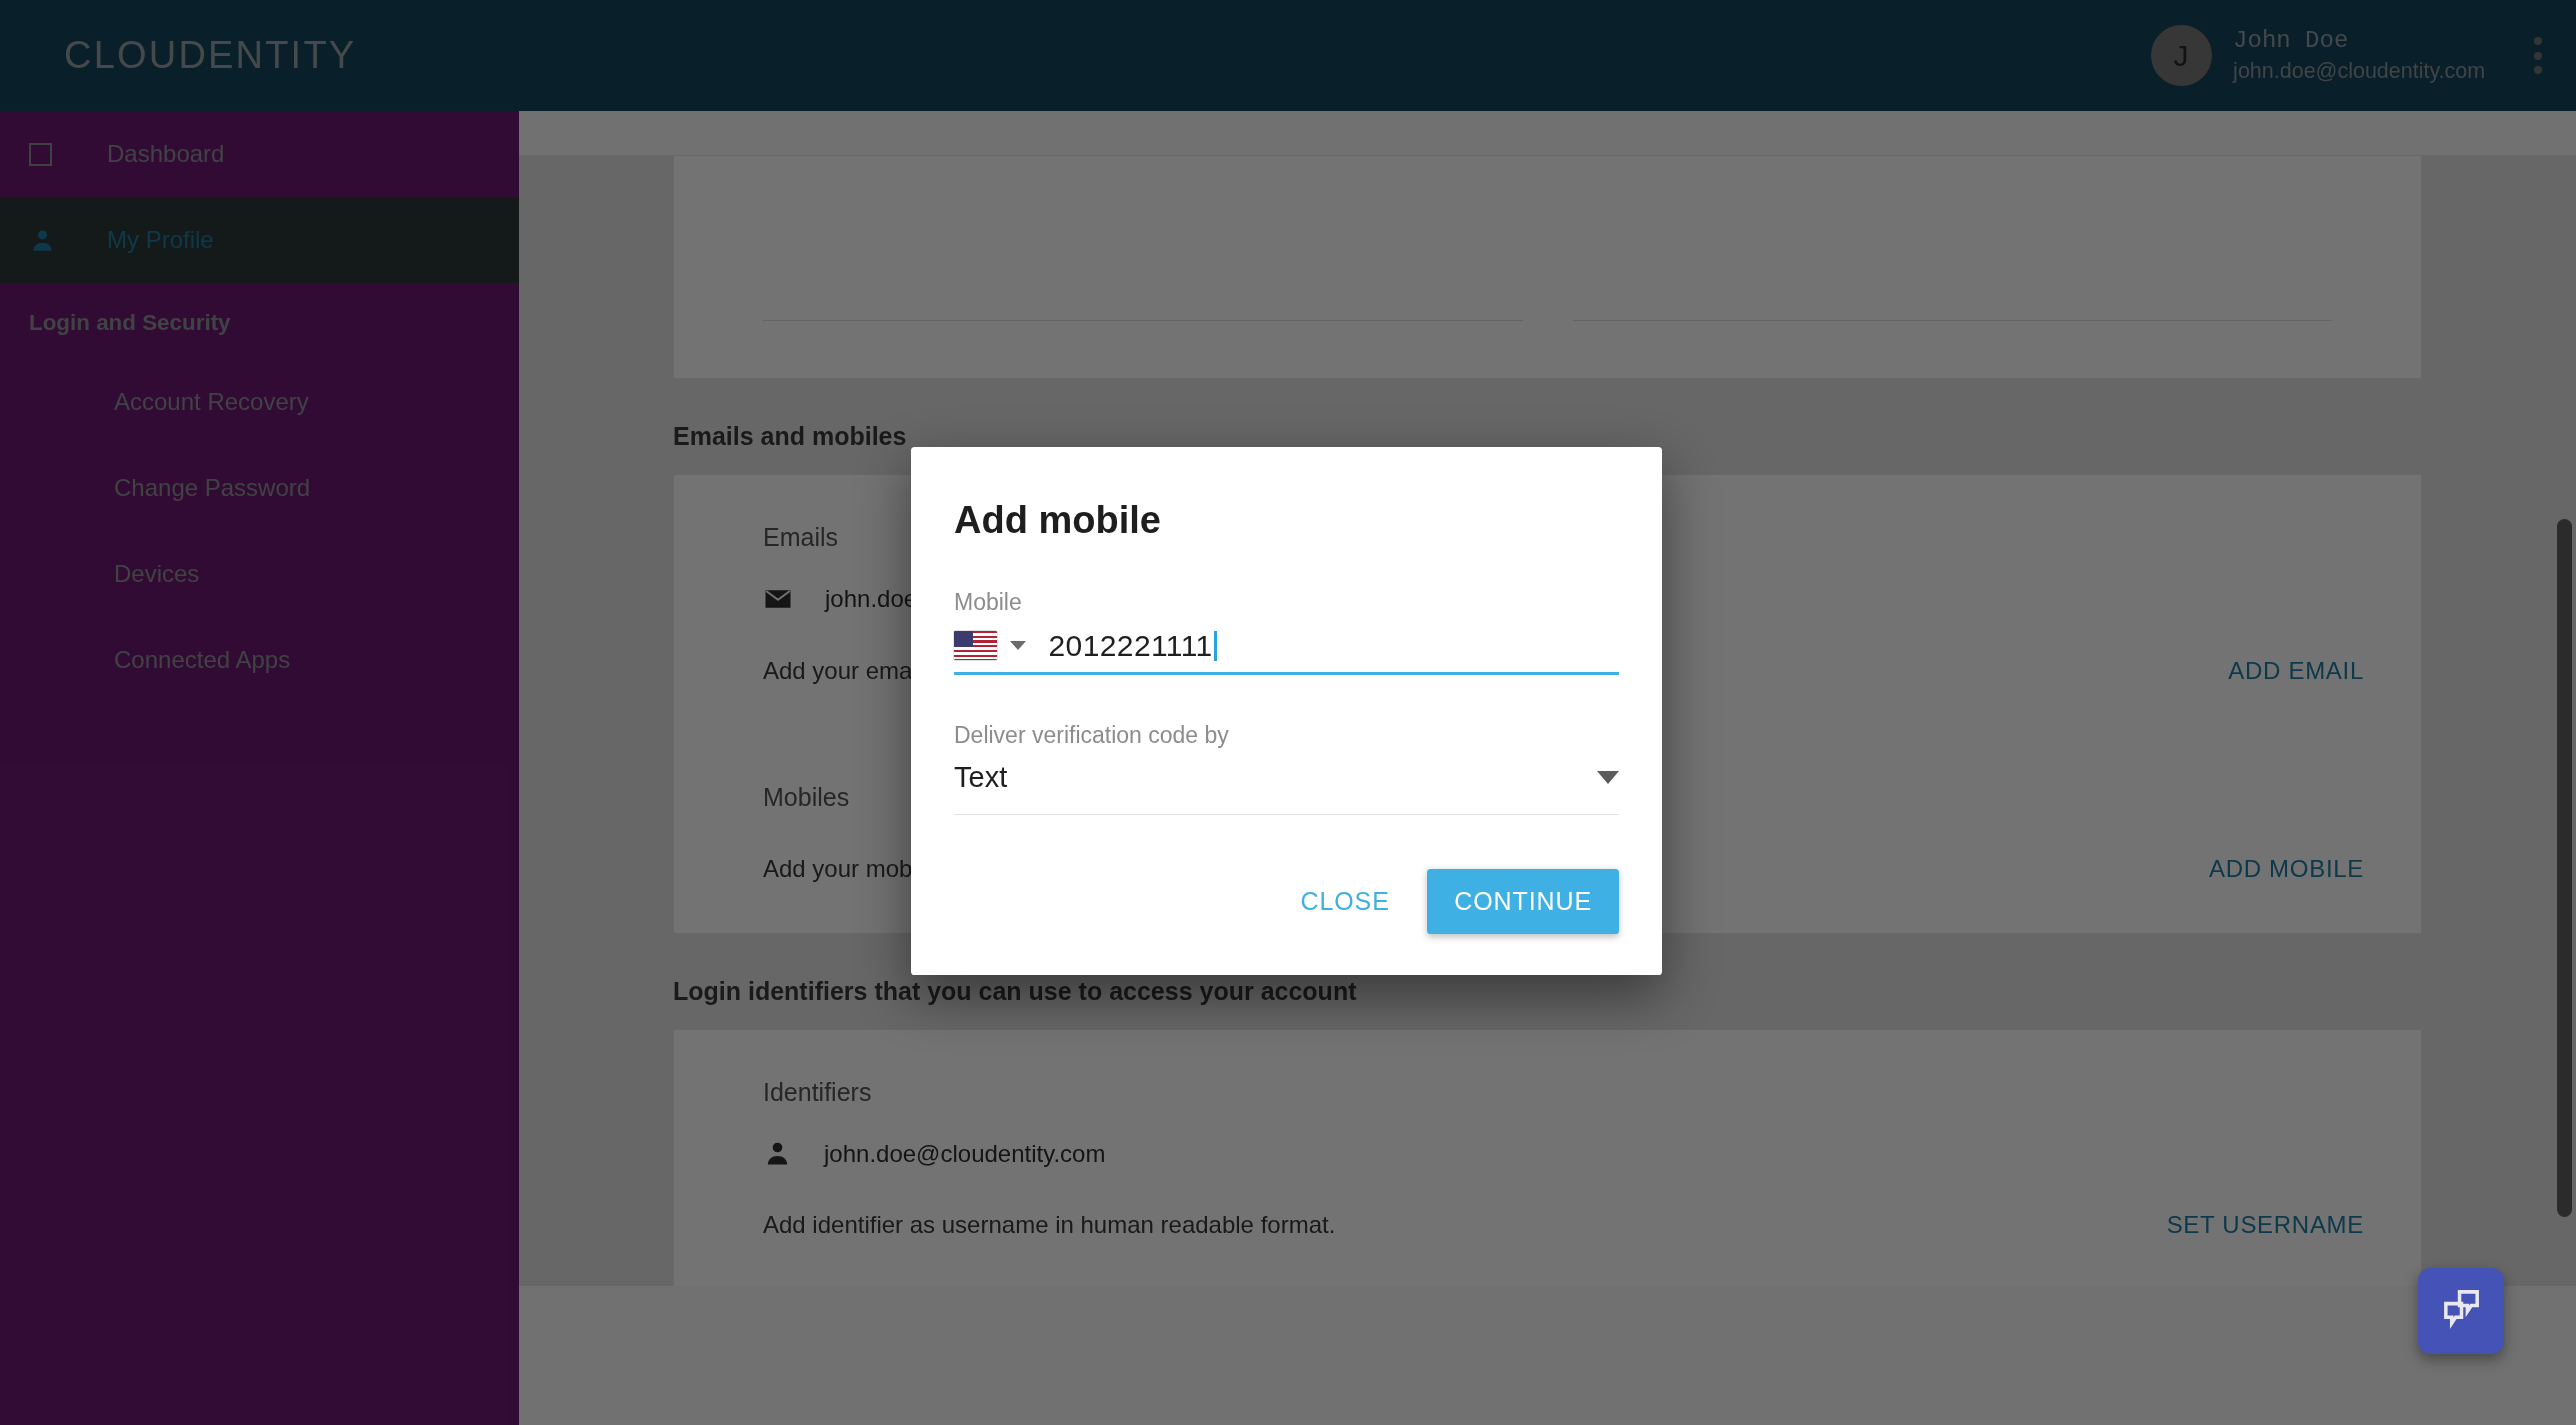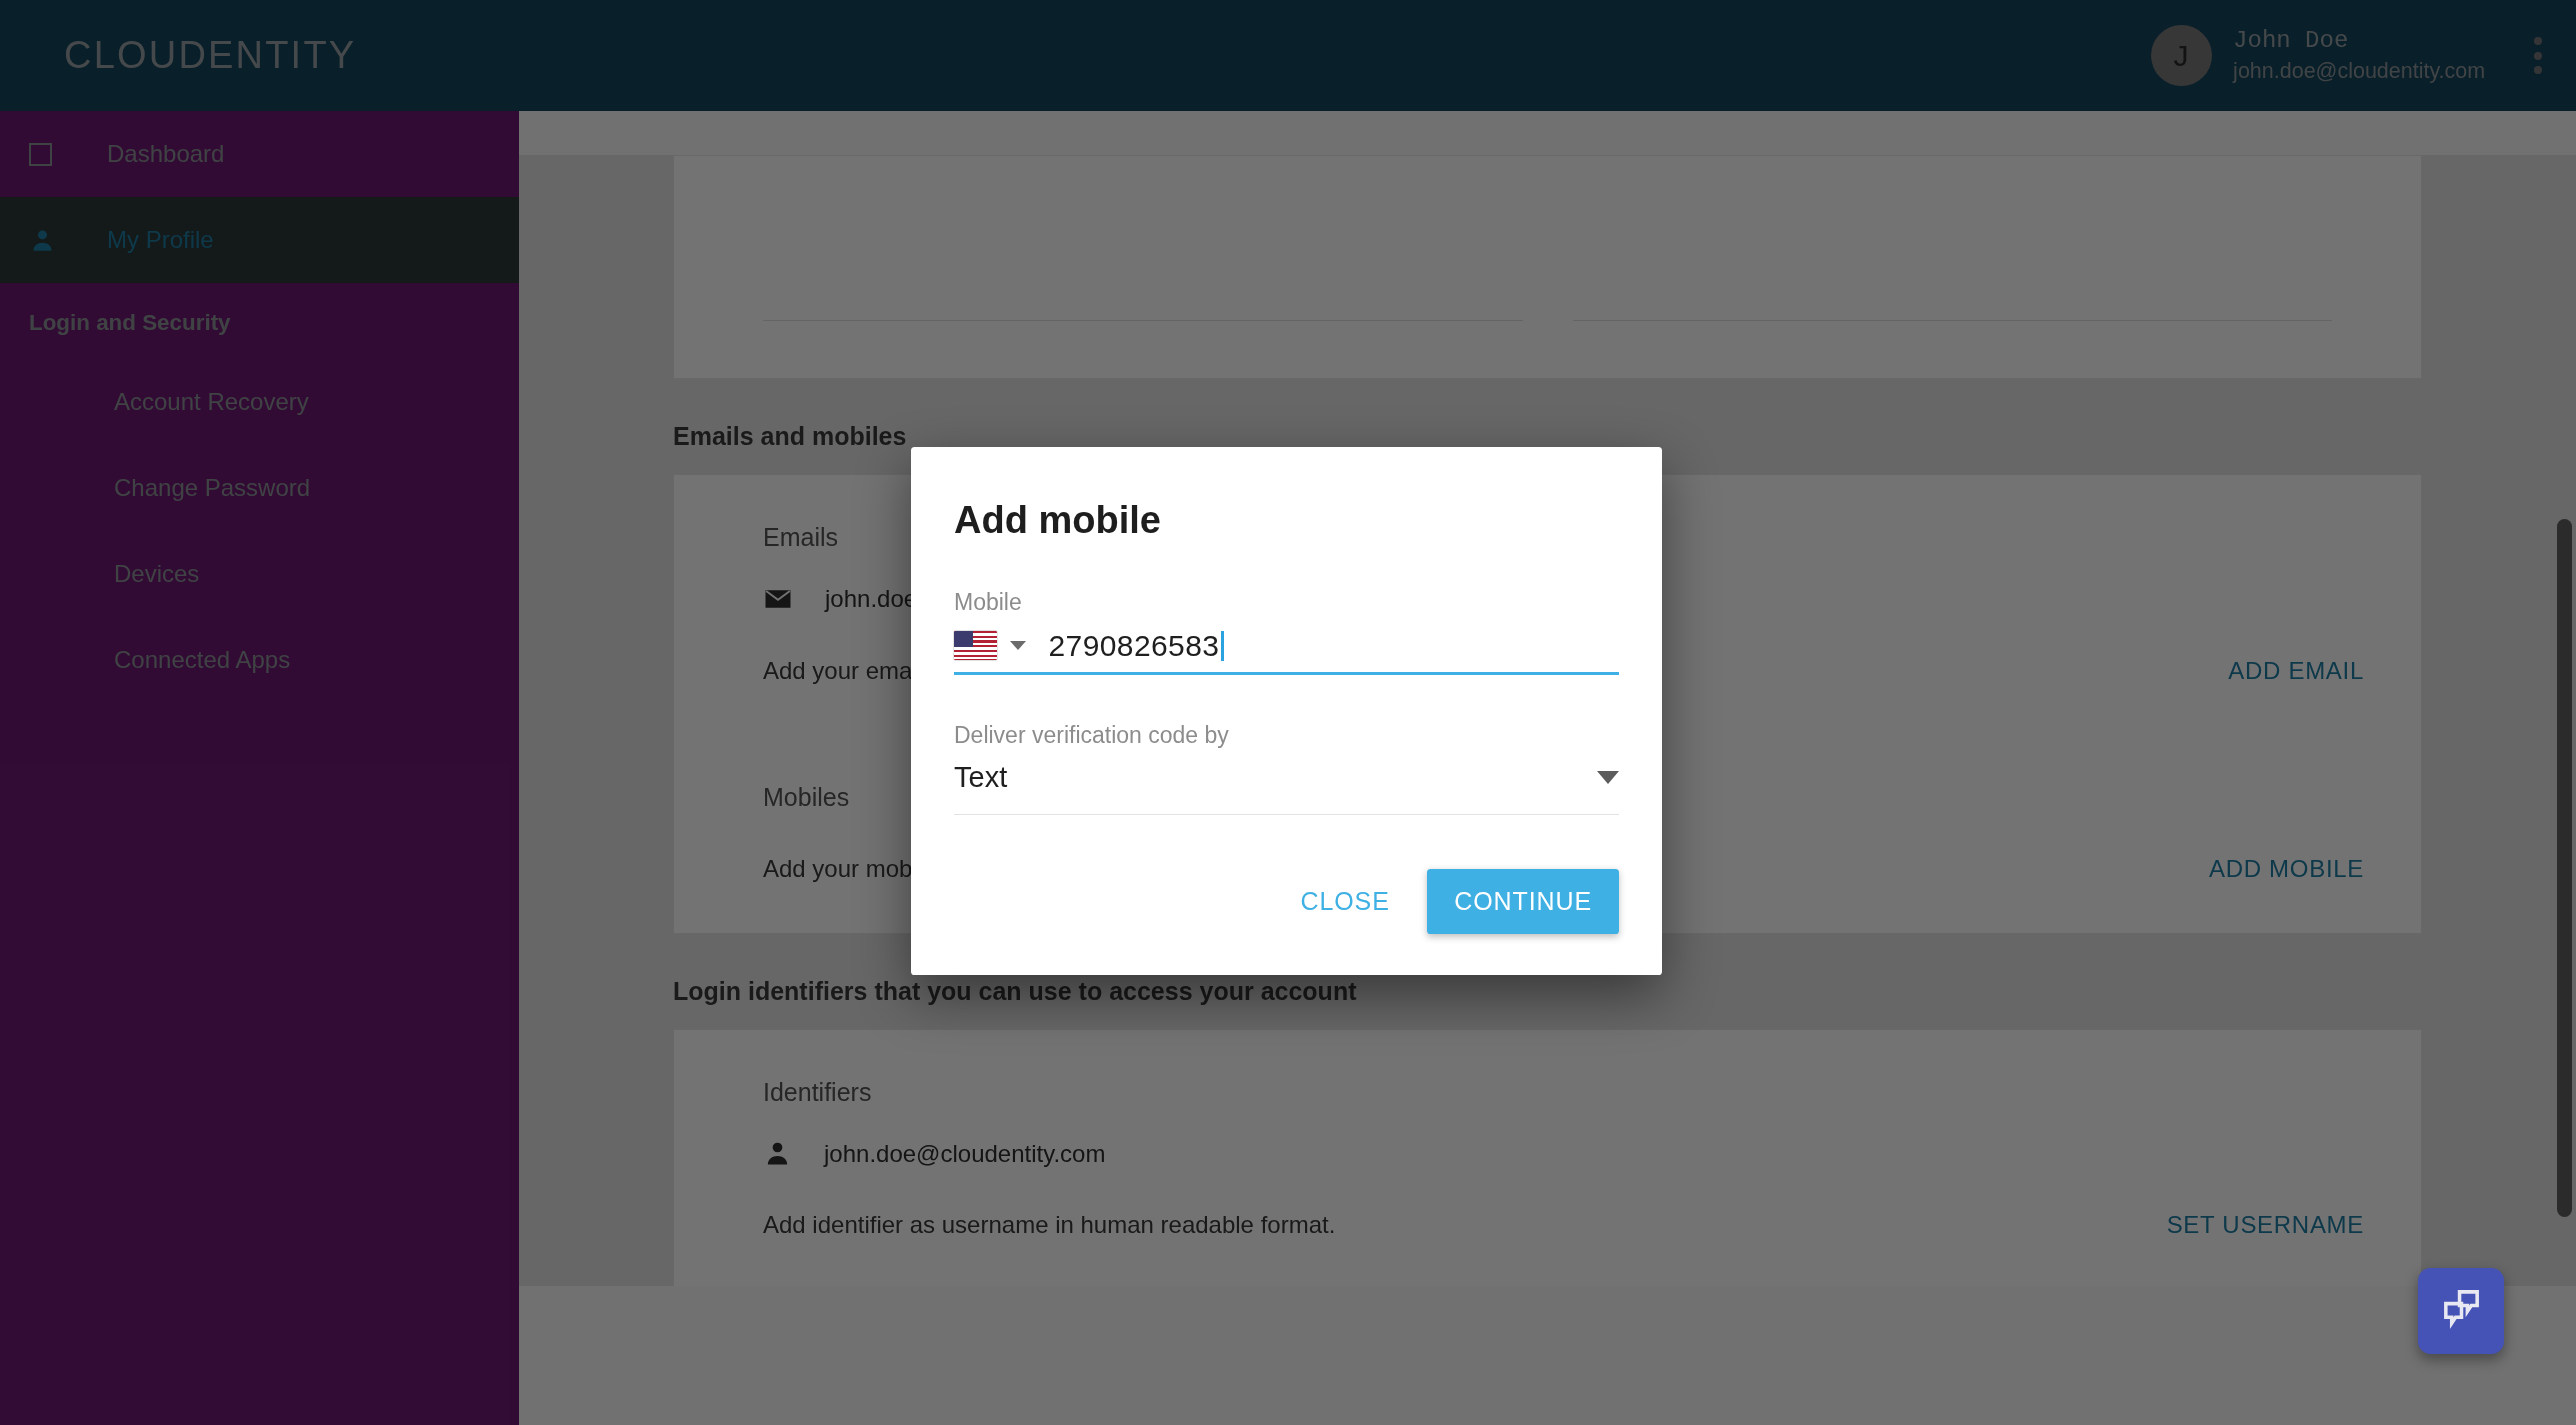--- a/index.html
+++ b/index.html
@@ -367,21 +367,21 @@
     <div class="dialog-title">Add mobile</div>
 
     <div class="field-block">
       <div class="field-label">Mobile</div>
       <div class="phone-input">
         <span class="flag">
           <span class="stripes"></span>
           <span class="canton"></span>
         </span>
         <span class="caret-small"></span>
-        <span class="phone-value">2790826583</span>
+        <span class="phone-value">2012221111</span>
         <span class="caret-bar"></span>
       </div>
     </div>
 
     <div class="field-block">
       <div class="field-label">Deliver verification code by</div>
       <div class="select-row">
         <span class="select-value">Text</span>
         <span class="caret-big"></span>
       </div>

